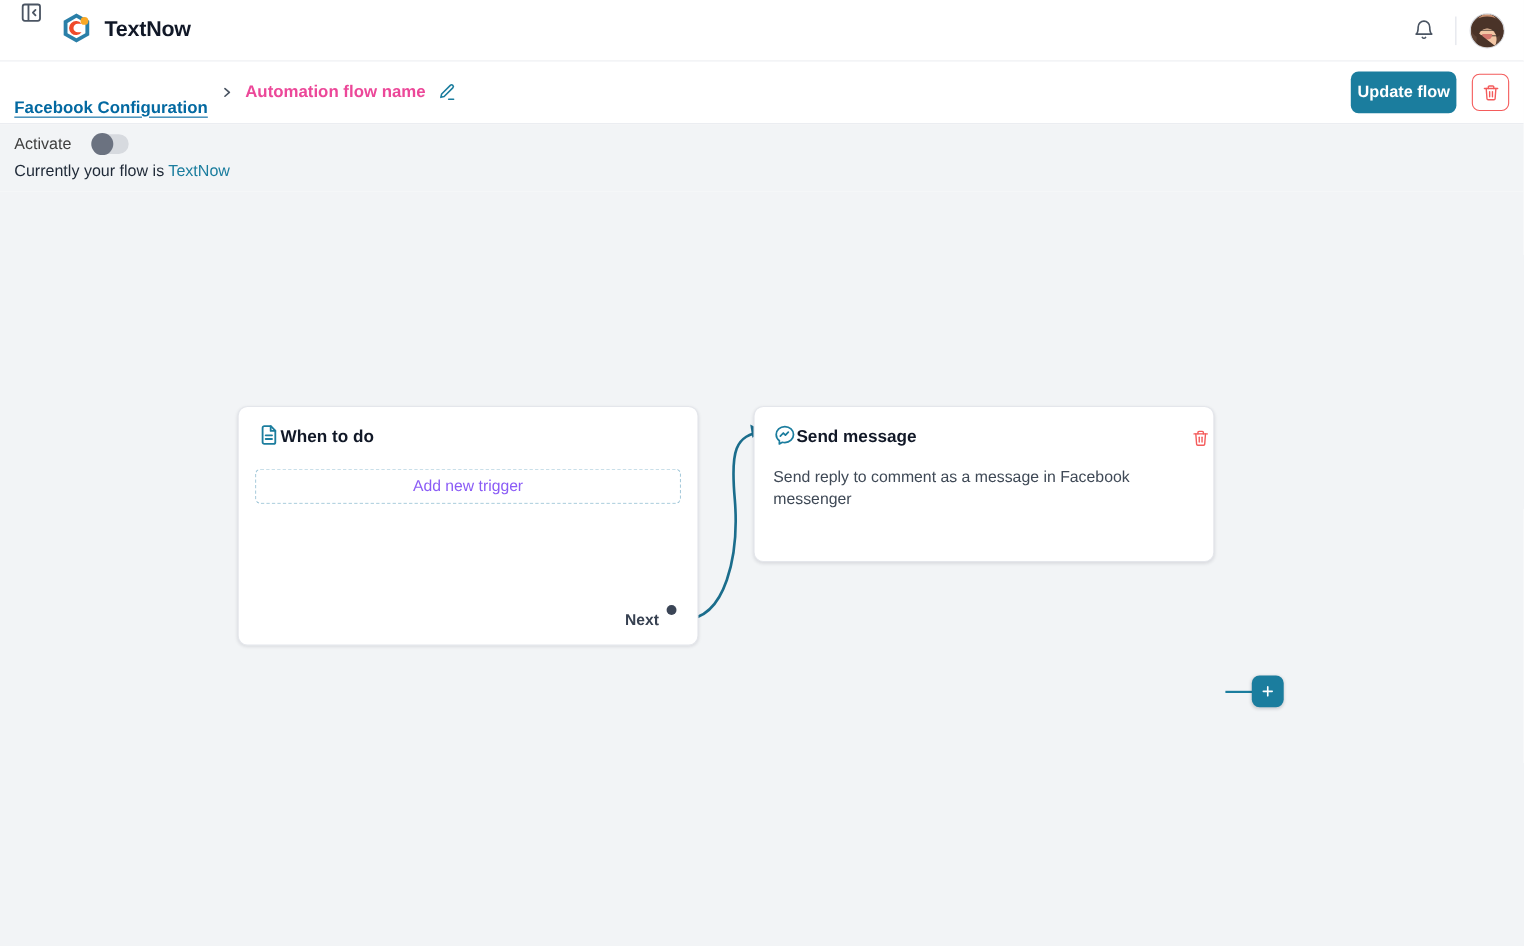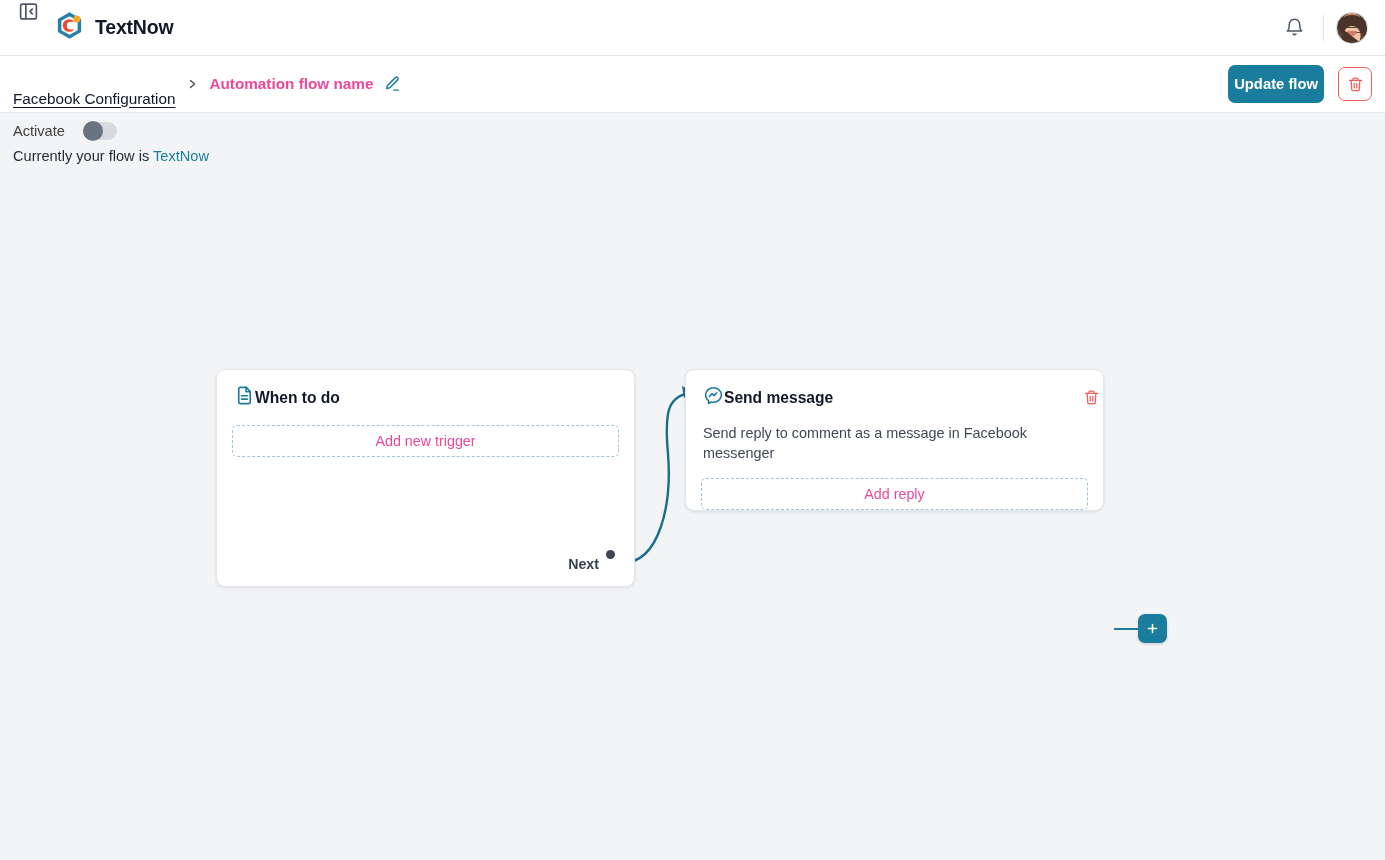--- a/index.html
+++ b/index.html
@@ -79,21 +79,21 @@
   
   .crumbbar {
     position: absolute; top: 56px; left: 0;
     width: 1385px; height: 57px;
     background: #ffffff;
     border-bottom: 1px solid #e7e9ee;
     display: flex; align-items: center;
   }
   .crumb-link {
     margin-left: 13px;
-    font-size: 15.3px; font-weight: normal; color: #0f172a;
+    font-size: 15.3px; font-weight: bold; color: #0369a1;
     text-decoration: underline; text-underline-offset: 3px;
     cursor: pointer;
     margin-top: 29px;
   }
   .crumb-sep {
     margin: 0 11px; color: #475569; font-size: 14px; font-weight: bold;
     display: flex; align-items: center;
   }
   .crumb-current {
     font-size: 15.3px; font-weight: bold; color: #ec4899;
@@ -175,21 +175,21 @@
     display: flex; align-items: center; justify-content: center;
   }
   .node-desc {
     padding: 13px 17px 0 17px;
     font-size: 14.4px; line-height: 20px; color: #3f4956;
   }
   .dashed-btn {
     margin: 15px 15px 0 15px;
     border: 1.6px dashed #9fc6d8; border-radius: 5px;
     height: 32px; display: flex; align-items: center; justify-content: center;
-    font-size: 14.3px; color: #ec4899; cursor: pointer; background: transparent;
+    font-size: 14.3px; color: #8b5cf6; cursor: pointer; background: transparent;
   }
   .next-row {
     position: absolute; right: 19px; bottom: 14px;
     display: flex; align-items: center; gap: 7px;
   }
   .next-label { font-size: 14.2px; font-weight: bold; color: #374151; margin-top: 20px; }
   .next-dot {
     width: 9px; height: 9px; border-radius: 50%;
     background: #3b4556; cursor: pointer;
   }
@@ -334,21 +334,20 @@
         <svg width="17" height="17" viewBox="0 0 24 24" fill="none" stroke="#f45b5b" stroke-width="1.8" stroke-linecap="round" stroke-linejoin="round">
           <polyline points="3.5,6.3 20.5,6.3"></polyline>
           <path d="M8.5 6.3V4.4a1.4 1.4 0 0 1 1.4-1.4h4.2a1.4 1.4 0 0 1 1.4 1.4v1.9"></path>
           <path d="M5.8 6.3l1 13.1a1.5 1.5 0 0 0 1.5 1.4h7.4a1.5 1.5 0 0 0 1.5-1.4l1-13.1"></path>
           <line x1="10.2" y1="10.5" x2="10.2" y2="16.8"></line>
           <line x1="13.8" y1="10.5" x2="13.8" y2="16.8"></line>
         </svg>
       </span>
     </div>
     <div class="node-desc">Send reply to comment as a message in Facebook messenger</div>
-    <div class="dashed-btn">Add reply</div>
   </div>
 
   <div class="edge-line"></div>
   <div class="plus-node">
     <svg width="15" height="15" viewBox="0 0 24 24" stroke="#ffffff" stroke-width="2.4" stroke-linecap="round">
       <line x1="12" y1="5.5" x2="12" y2="18.5"></line>
       <line x1="5.5" y1="12" x2="18.5" y2="12"></line>
     </svg>
   </div>
 

